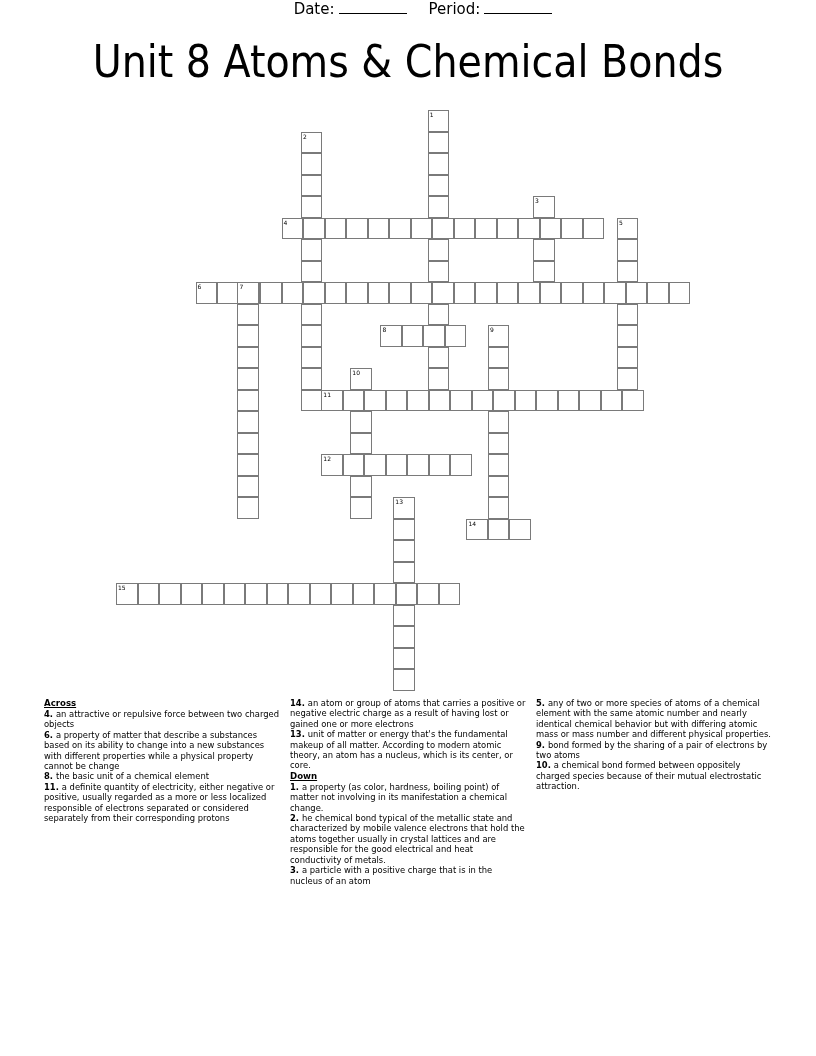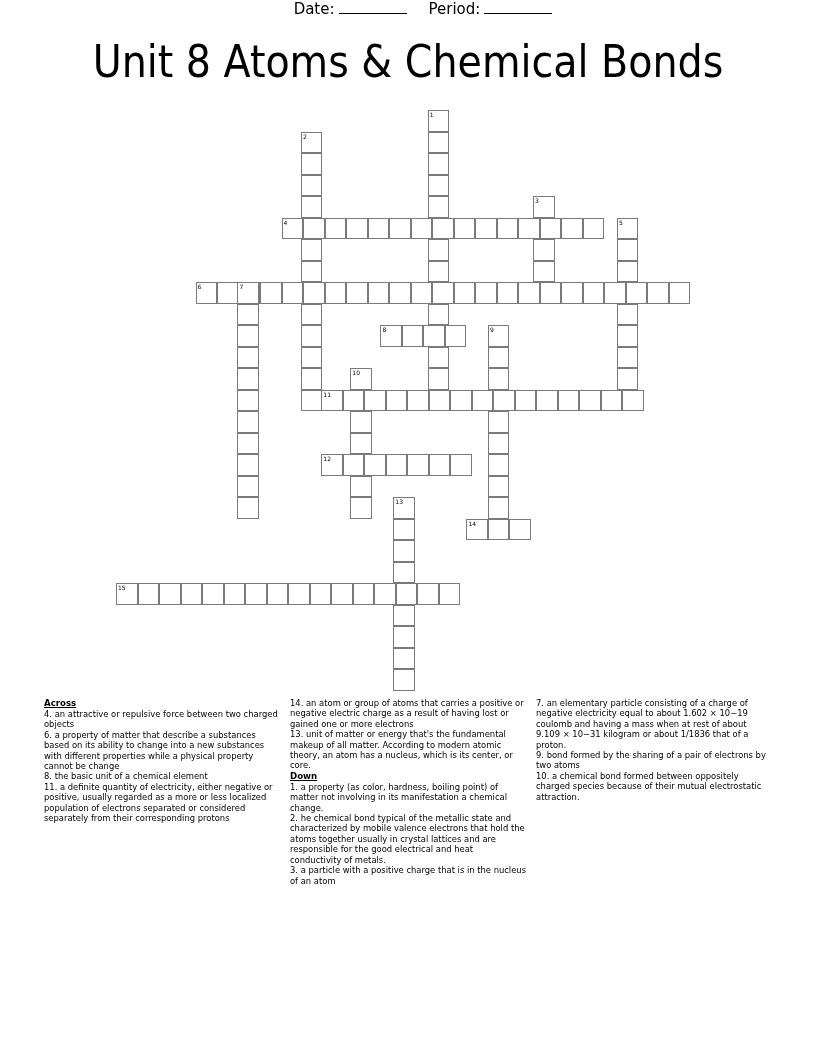--- a/index.html
+++ b/index.html
@@ -97,21 +97,21 @@
     display: block;
     margin-bottom: 0px;
     font-size: 8.6px;
     line-height: 11px;
   }
   .clue-item {
     display: block;
     margin: 0;
     text-align: left;
   }
-  .clue-num { font-weight: normal; }
+  .clue-num { font-weight: bold; }
 </style>
 </head>
 <body>
 
 <div class="header-line">
   <span class="gap-a"></span>
   <span class="hdr-field">
     <span class="hdr-label">Date:</span>
     <span class="hdr-rule rule-date"></span>
   </span>
@@ -314,28 +314,28 @@
     <div class="cw-cell" style="left: 417px; top: 583px; width: 21.5px; height: 21.5px;"></div>
     <div class="cw-cell" style="left: 438.5px; top: 583px; width: 21.5px; height: 21.5px;"></div>
   </div>
 
 <div id="clues">
   <div class="clue-col" id="clue-col-1">
       <span class="clue-head">Across</span>
       <p class="clue-item"><span class="clue-num">4. </span><span>an attractive or repulsive force between two charged objects</span></p>
       <p class="clue-item"><span class="clue-num">6. </span><span>a property of matter that describe a substances based on its ability to change into a new substances with different properties while a physical property cannot be change</span></p>
       <p class="clue-item"><span class="clue-num">8. </span><span>the basic unit of a chemical element</span></p>
-      <p class="clue-item"><span class="clue-num">11. </span><span>a definite quantity of electricity, either negative or positive, usually regarded as a more or less localized population of electrons separated or considered separately from their corresponding protons</span></p>
+      <p class="clue-item"><span class="clue-num">11. </span><span>a definite quantity of electricity, either negative or positive, usually regarded as a more or less localized responsible of electrons separated or considered separately from their corresponding protons</span></p>
     </div>
   <div class="clue-col" id="clue-col-2">
       <p class="clue-item"><span class="clue-num">14. </span><span>an atom or group of atoms that carries a positive or negative electric charge as a result of having lost or gained one or more electrons</span></p>
       <p class="clue-item"><span class="clue-num">13. </span><span>unit of matter or energy that's the fundamental makeup of all matter. According to modern atomic theory, an atom has a nucleus, which is its center, or core.</span></p>
       <span class="clue-head">Down</span>
       <p class="clue-item"><span class="clue-num">1. </span><span>a property (as color, hardness, boiling point) of matter not involving in its manifestation a chemical change.</span></p>
       <p class="clue-item"><span class="clue-num">2. </span><span>he chemical bond typical of the metallic state and characterized by mobile valence electrons that hold the atoms together usually in crystal lattices and are responsible for the good electrical and heat conductivity of metals.</span></p>
       <p class="clue-item"><span class="clue-num">3. </span><span>a particle with a positive charge that is in the nucleus of an atom</span></p>
     </div>
   <div class="clue-col" id="clue-col-3">
-      <p class="clue-item"><span class="clue-num">7. </span><span>an elementary particle consisting of a charge of negative electricity equal to about 1.602 × 10−19 coulomb and having a mass when at rest of about 9.109 × 10−31 kilogram or about 1/1836 that of a proton.</span></p>
+      <p class="clue-item"><span class="clue-num">5. </span><span>any of two or more species of atoms of a chemical element with the same atomic number and nearly identical chemical behavior but with differing atomic mass or mass number and different physical properties.</span></p>
       <p class="clue-item"><span class="clue-num">9. </span><span>bond formed by the sharing of a pair of electrons by two atoms</span></p>
       <p class="clue-item"><span class="clue-num">10. </span><span>a chemical bond formed between oppositely charged species because of their mutual electrostatic attraction.</span></p>
     </div>
 </div>
 
 </body></html>

